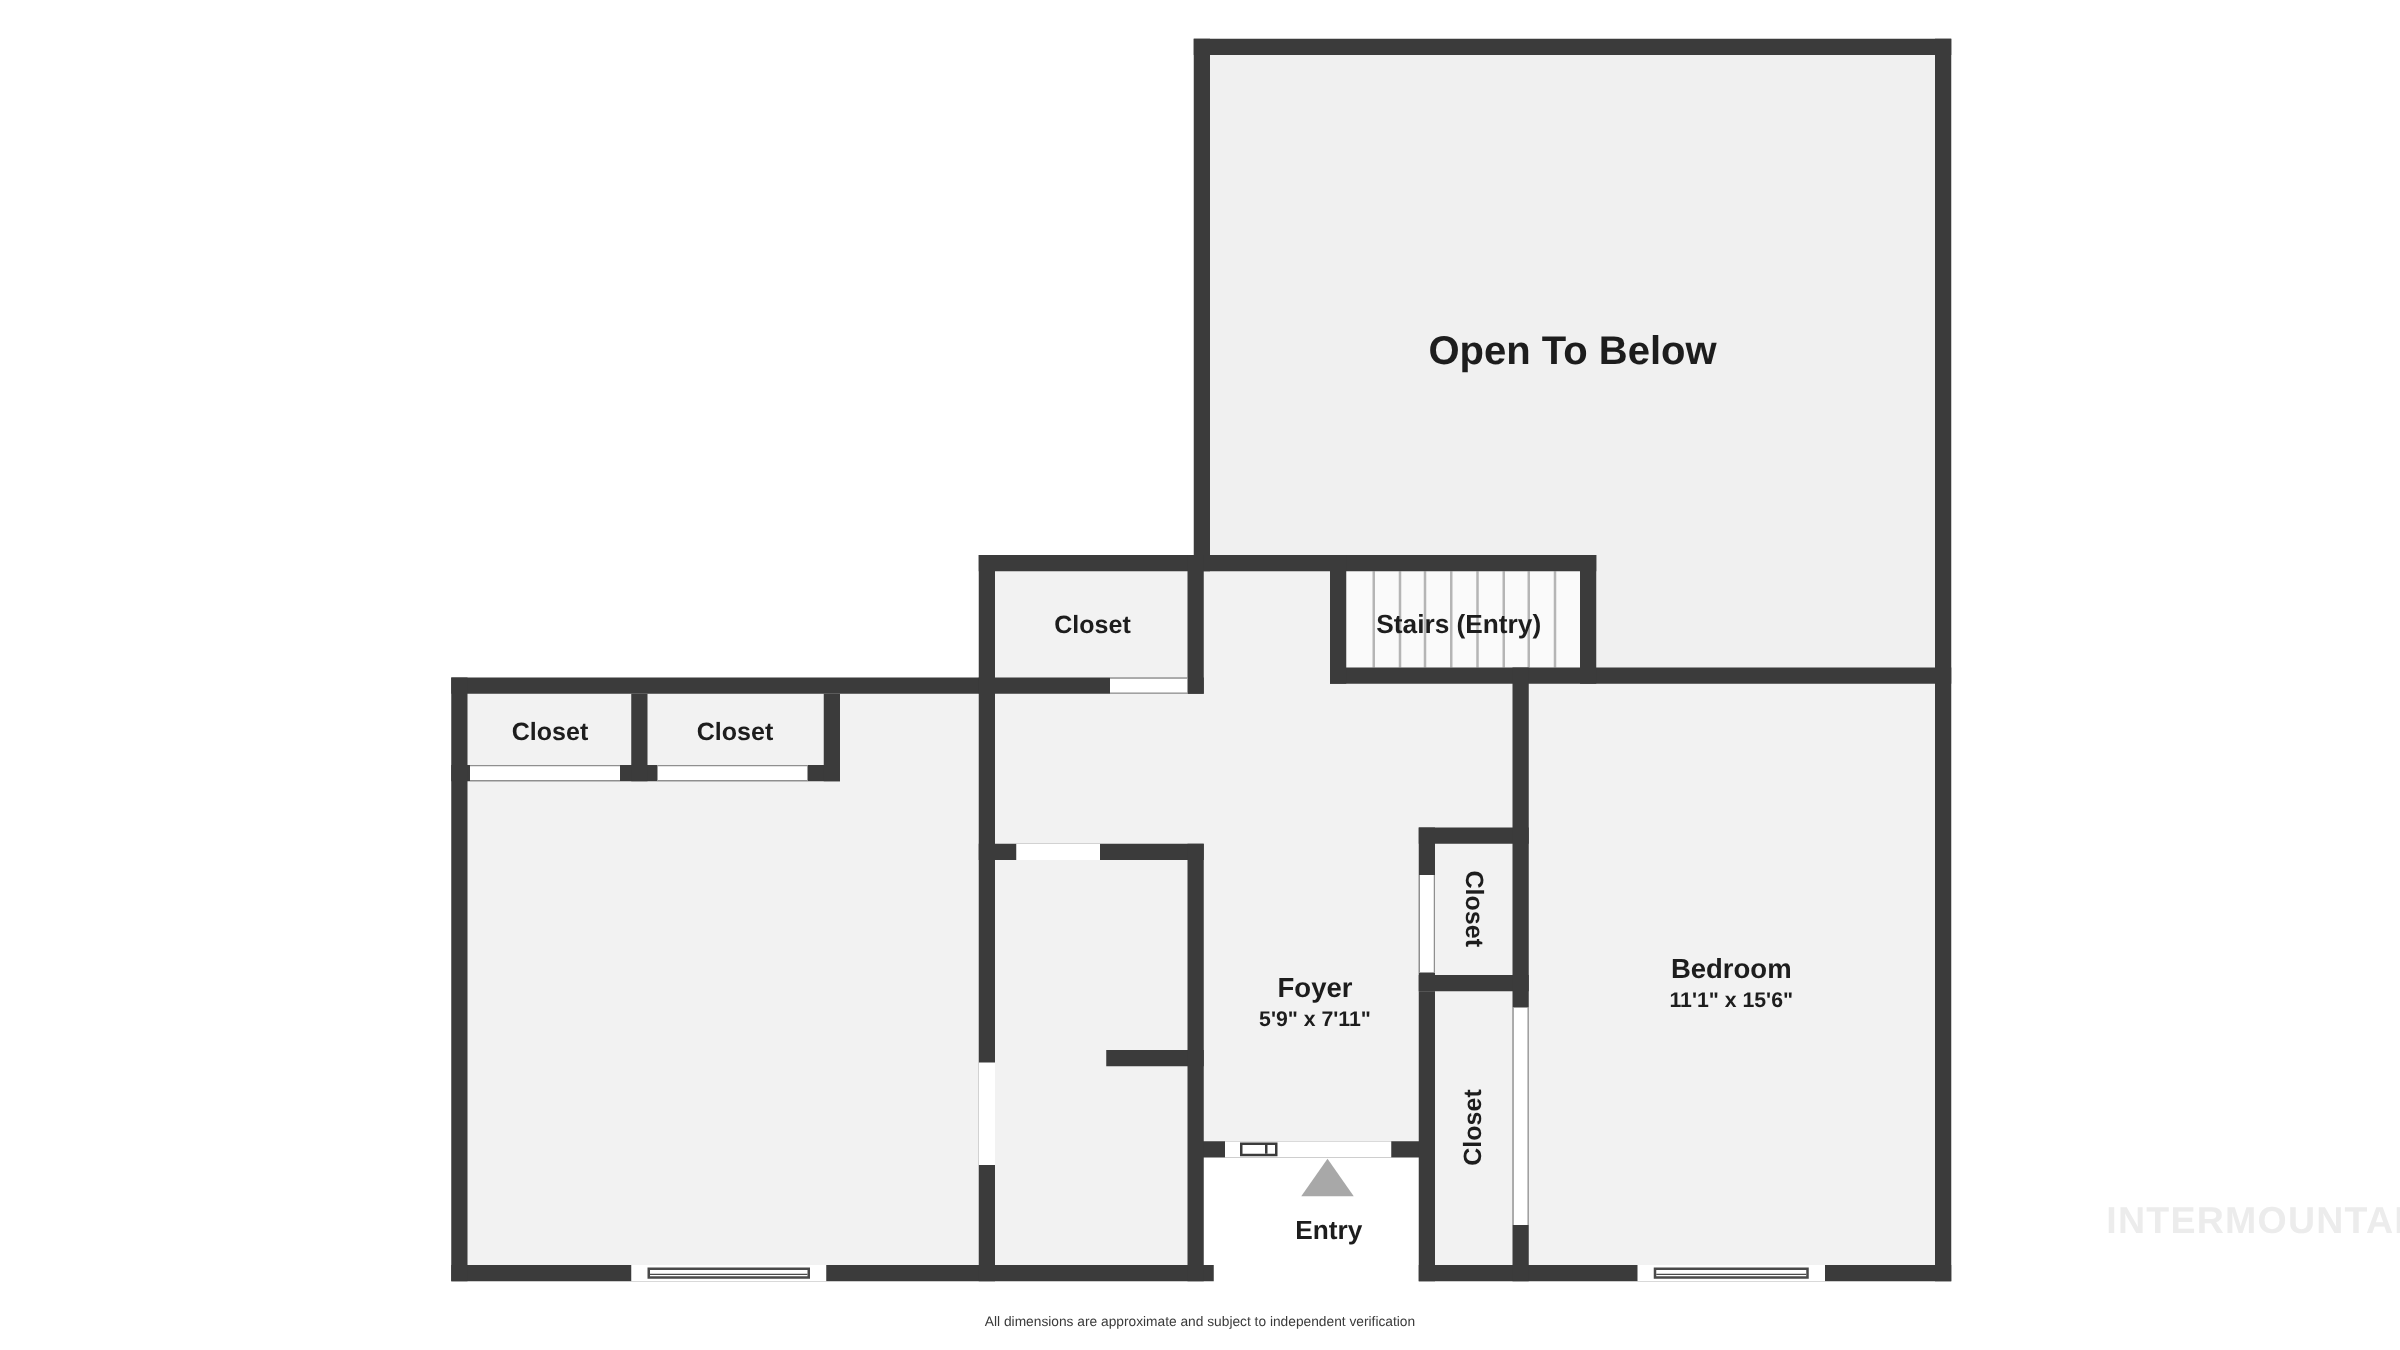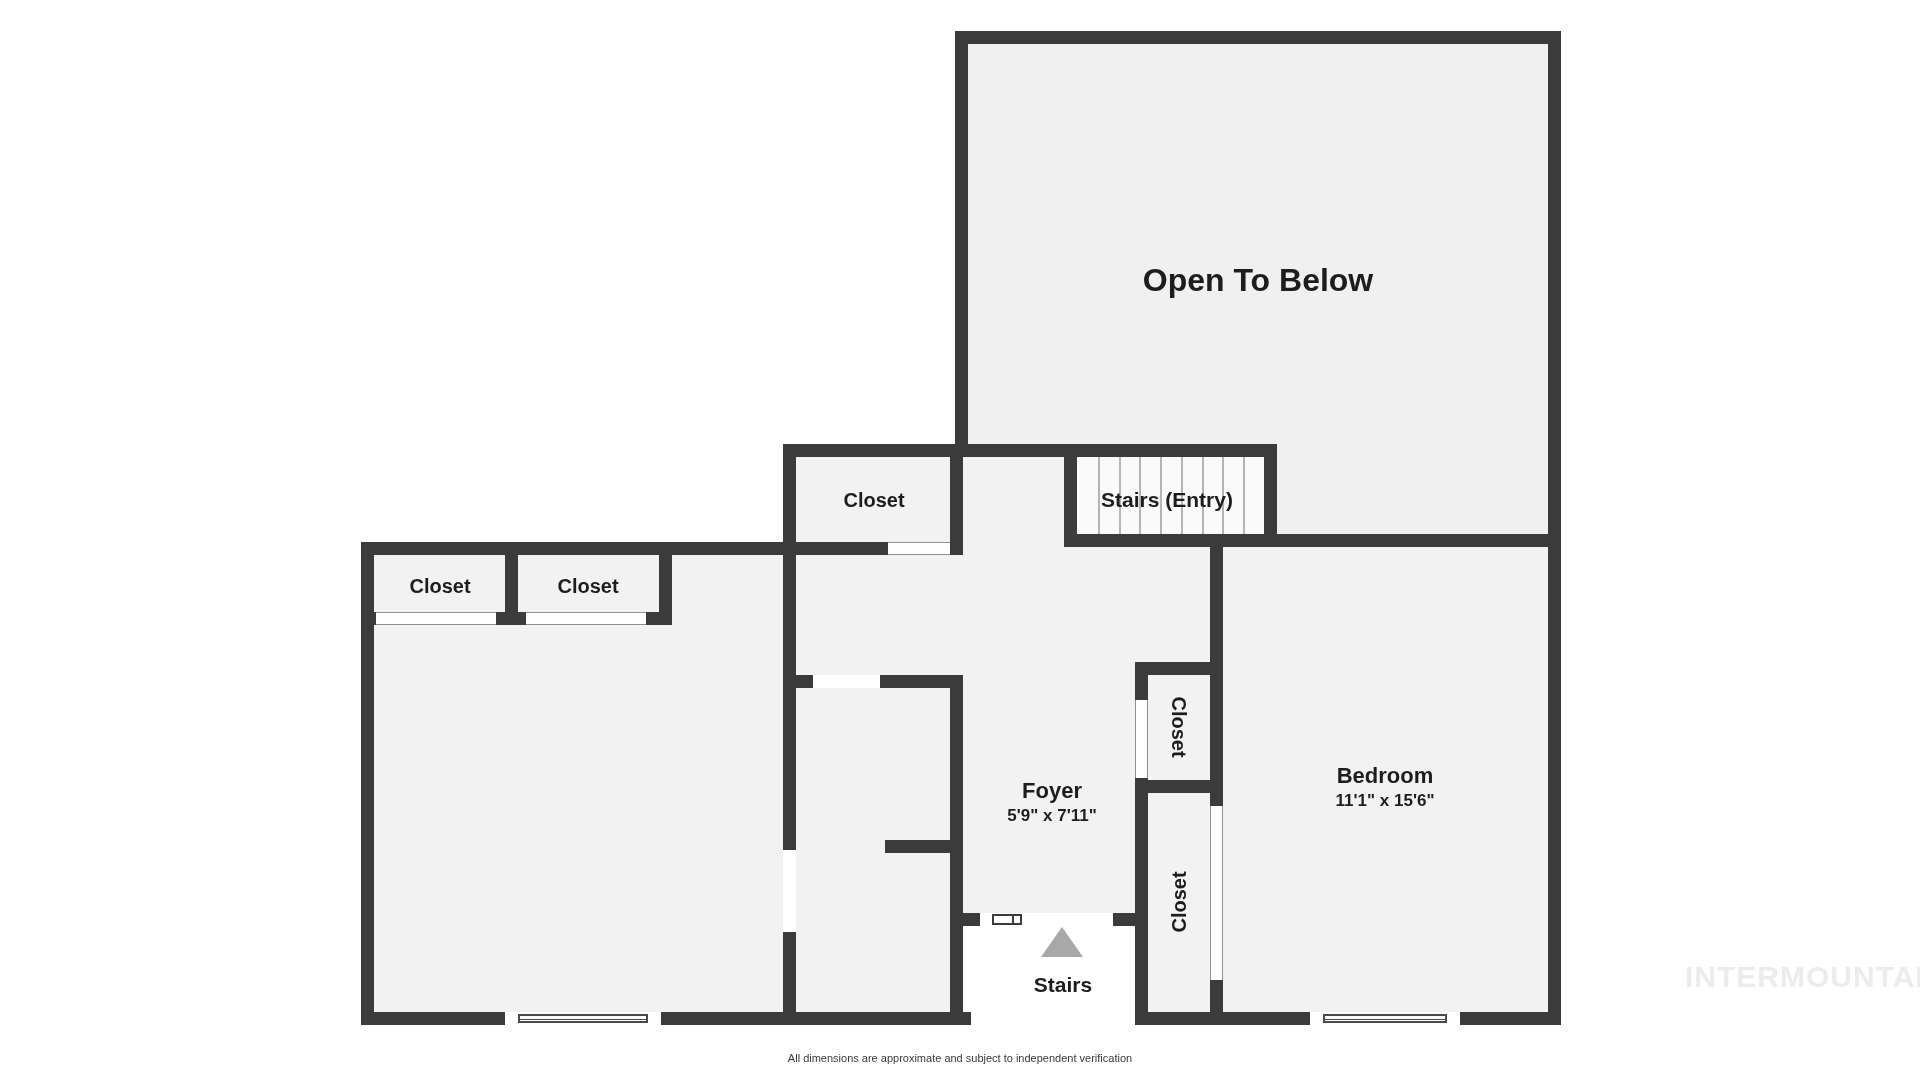--- a/index.html
+++ b/index.html
@@ -125,19 +125,19 @@
 
   <div class="label lbl-closet vert-down" style="left:1179px;top:727px;">Closet</div>
 
   <div class="label lbl-closet vert-up" style="left:1179px;top:902px;">Closet</div>
 
   <div class="label" style="left:1385px;top:787px;">
     <span class="title">Bedroom</span>
     <span class="dims">11'1" x 15'6"</span>
   </div>
 
-  <div class="label lbl-entry" style="left:1063px;top:985px;">Stairs</div>
+  <div class="label lbl-entry" style="left:1063px;top:985px;">Entry</div>
 
   <div class="disclaimer">All dimensions are approximate and subject to independent verification</div>
 
   <div class="watermark">INTERMOUNTAIN</div>
 
 </div>
 
 </body></html>

